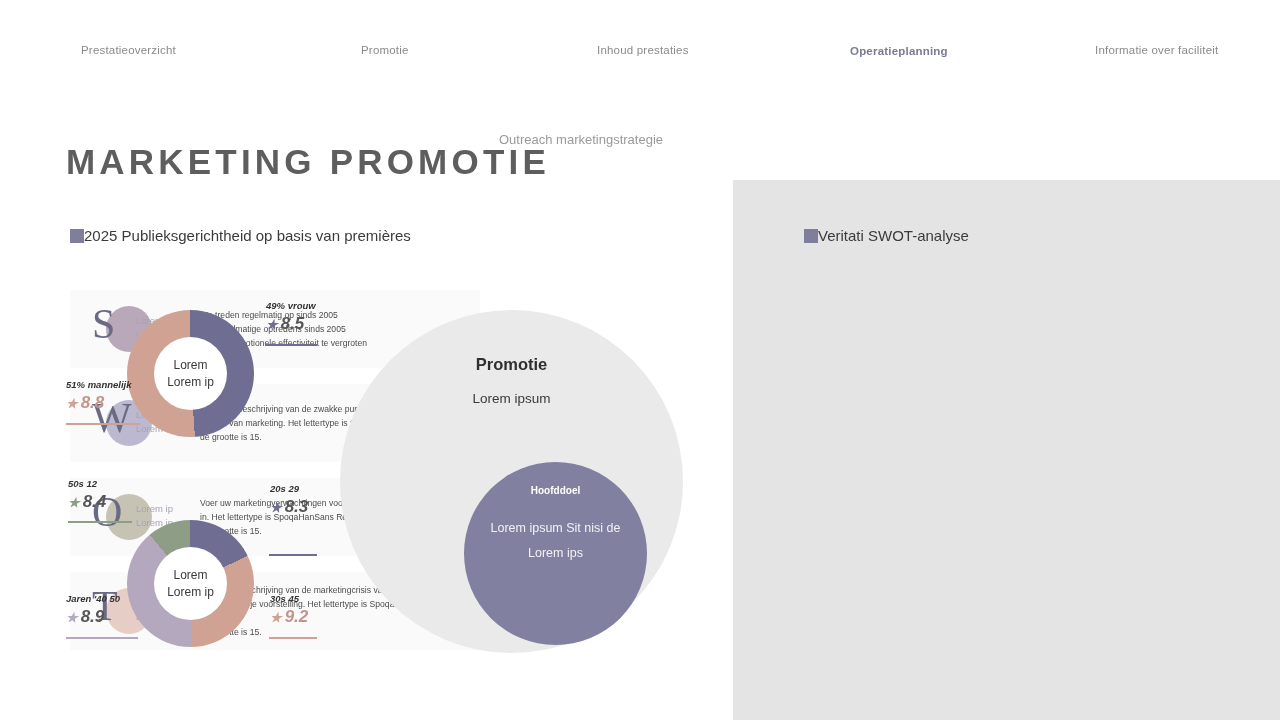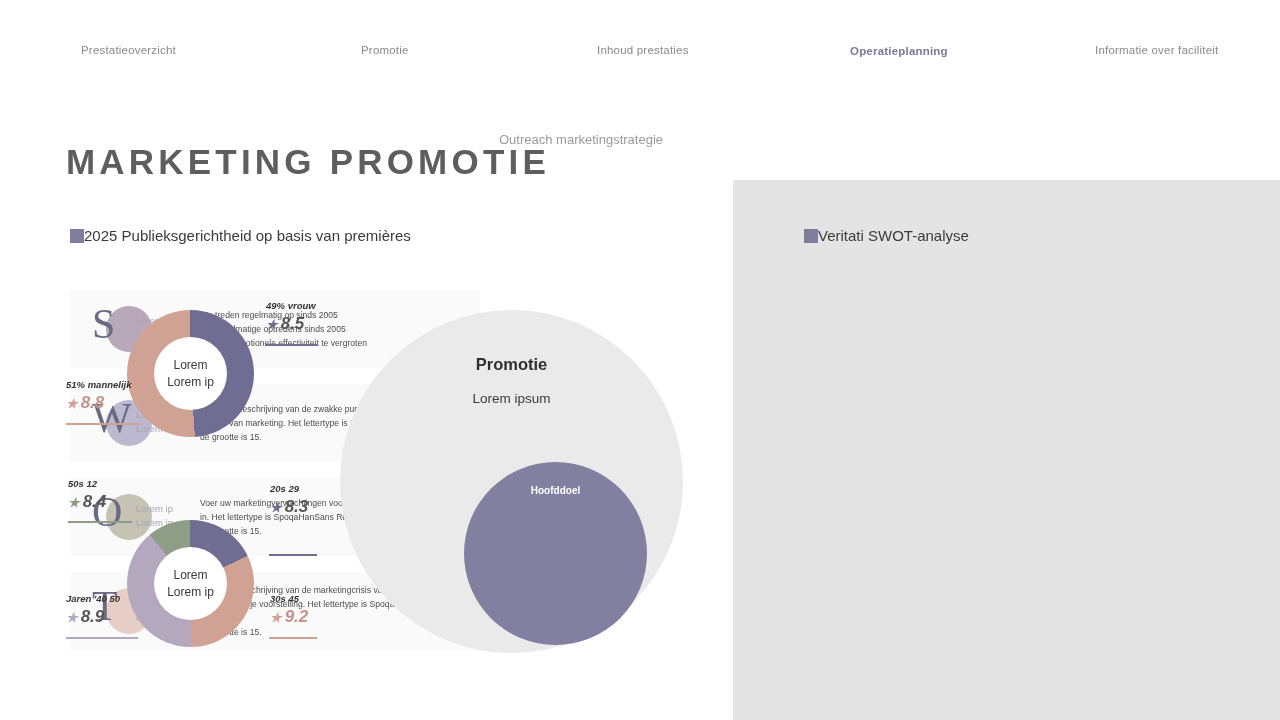--- a/index.html
+++ b/index.html
@@ -203,20 +203,22 @@
   </div>
 
   <div class="big-circle"></div>
   <div class="sub-title">Promotie</div>
   <div class="sub-body">
     <div>Lorem ipsum</div>
   </div>
   <div class="small-circle"></div>
   <div class="main-title">Hoofddoel</div>
   <div class="main-body">
+    <div>Lorem ipsum Sit nisi de</div>
+    <div>Lorem ips</div>
   </div>
 
   <div class="donut" style="left:127px; top:310px; width:127px; height:127px;
        background: conic-gradient(from 0deg, #6f6e92 0deg 176deg, #d0a294 176deg 360deg);"></div>
   <div class="donut-hole" style="left:154px; top:337px; width:73px; height:73px;">
     <span>Lorem</span>
     <span>Lorem ip</span>
   </div>
 
   <div class="stat" style="left:266px; top:300px;">

